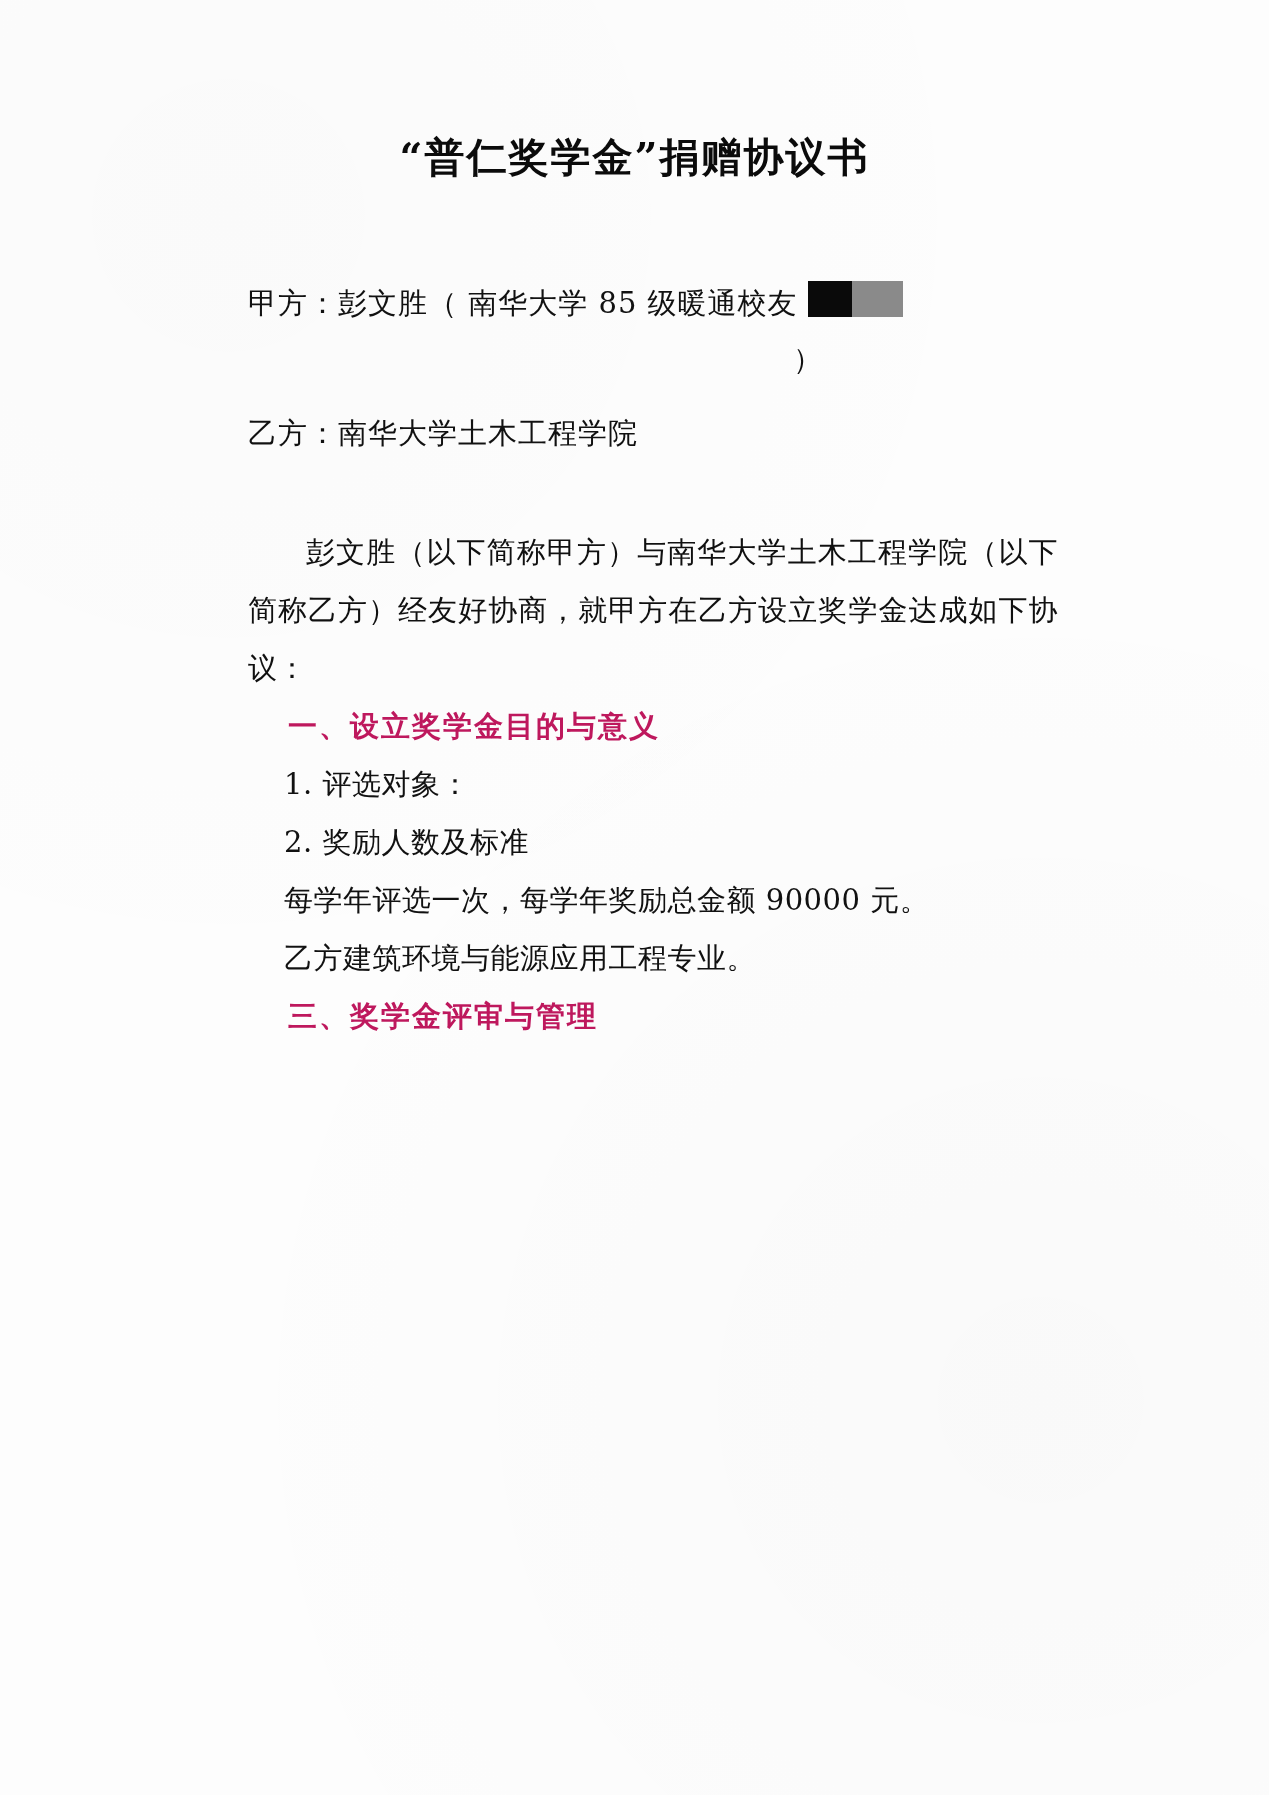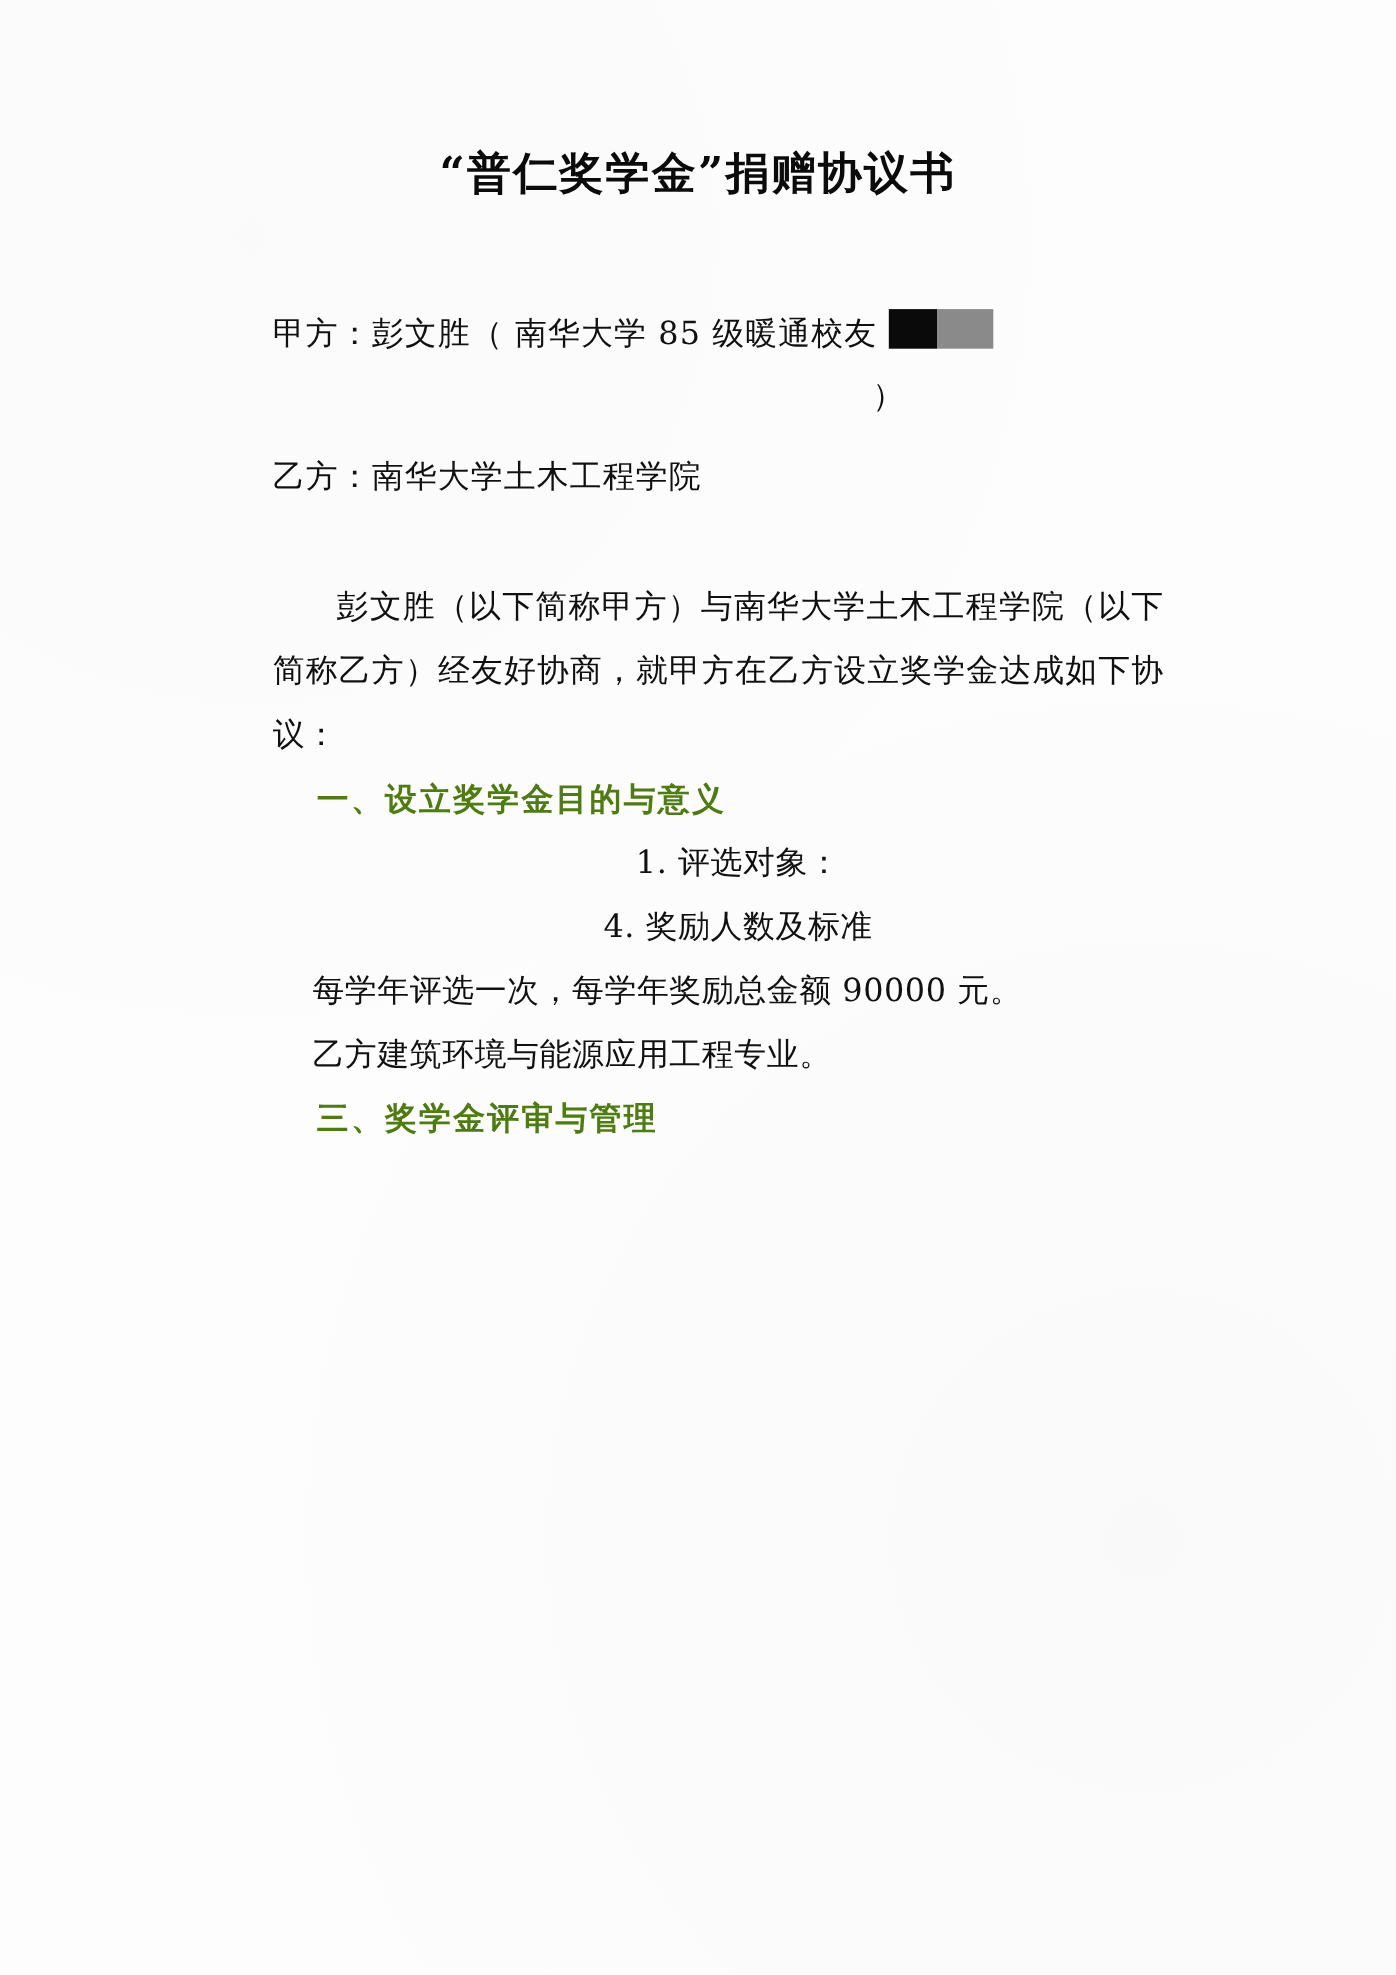--- a/index.html
+++ b/index.html
@@ -85,28 +85,27 @@
     text-justify: inter-ideograph;
     color: #101010;
   }
   .indent2 { text-indent: 58px; font-family: Liberation Serif, serif; }
   .heading {
     font-size: 29px;
     line-height: 58px;
     font-weight: bold;
     letter-spacing: 2px;
     text-indent: 40px;
-    color: #4d7c0f;
+    color: #be185d;
   }
   .subitem {
     font-size: 29px;
     line-height: 58px;
     text-indent: 36px;
     letter-spacing: 0.5px;
-    text-align: center;
   }
   .plain {
     font-size: 29px;
     line-height: 58px;
     text-indent: 36px;
     letter-spacing: 0.5px;
   }
 </style>
 </head>
 <body>
@@ -133,21 +132,21 @@
 
       <div class="para indent2">彭文胜（以下简称甲方）与南华大学土木工程学院（以下简称乙方）经友好协商，就甲方在乙方设立奖学金达成如下协议：</div>
 
       <div class="heading">一、设立奖学金目的与意义</div>
 
 
 
       <div class="subitem">1. 评选对象：</div>
 
 
-      <div class="subitem">4. 奖励人数及标准</div>
+      <div class="subitem">2. 奖励人数及标准</div>
 
       <div class="plain">每学年评选一次，每学年奖励总金额 90000 元。</div>
 
       <div class="plain">乙方建筑环境与能源应用工程专业。</div>
 
       <div class="heading">三、奖学金评审与管理</div>
 
     </div>
   </div>
 </div>

